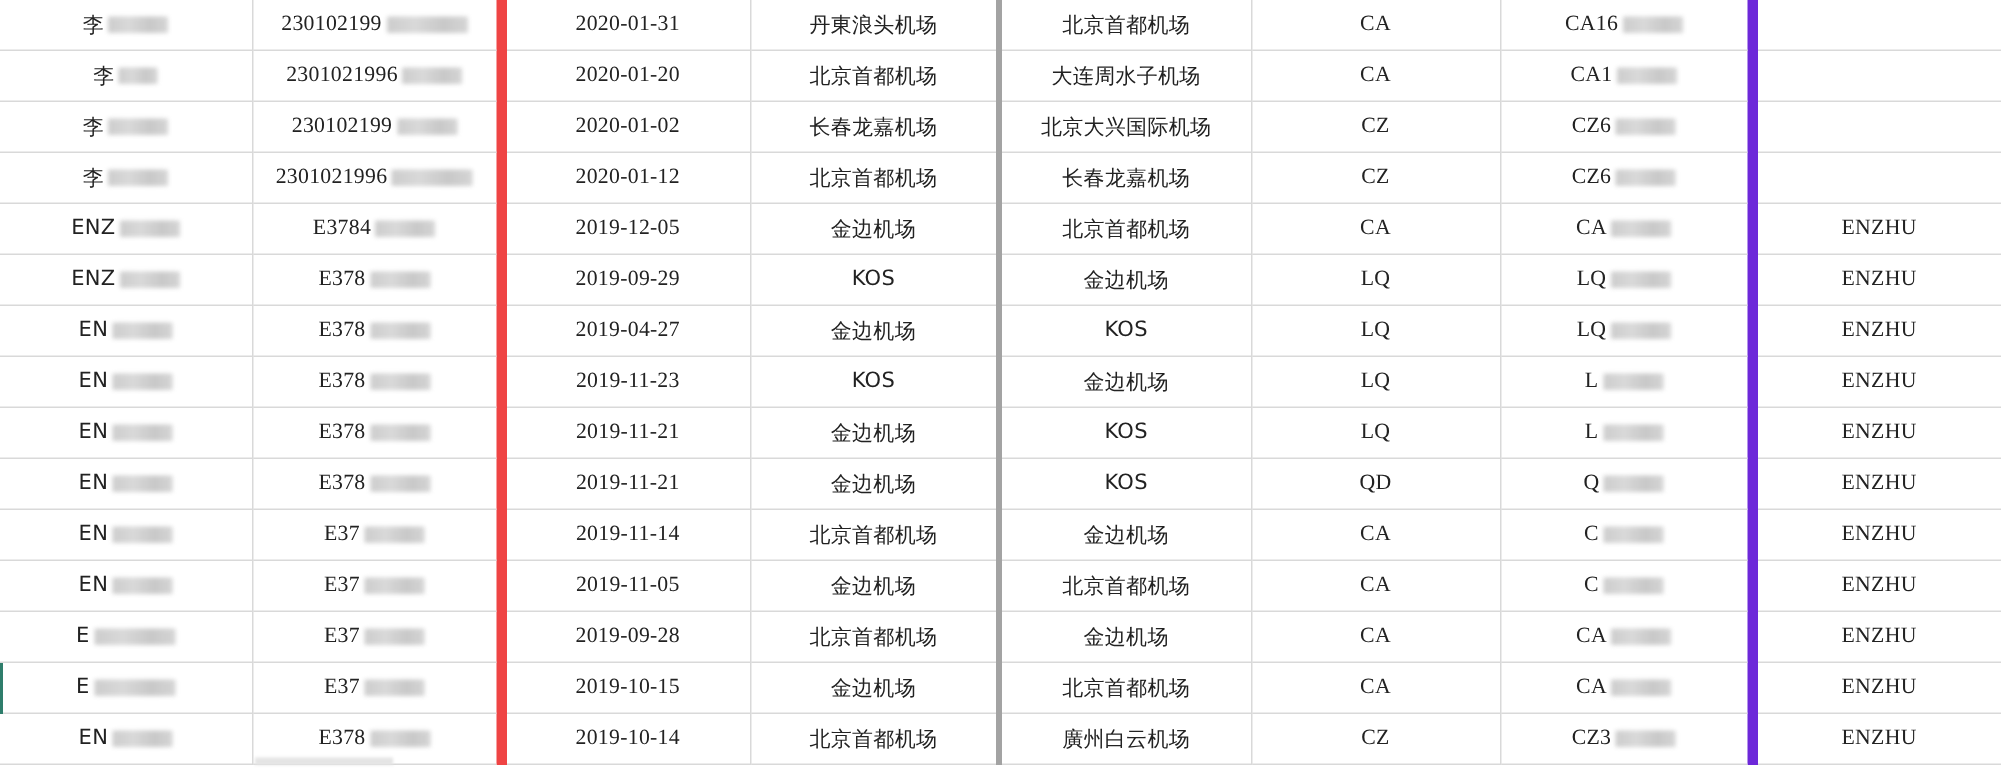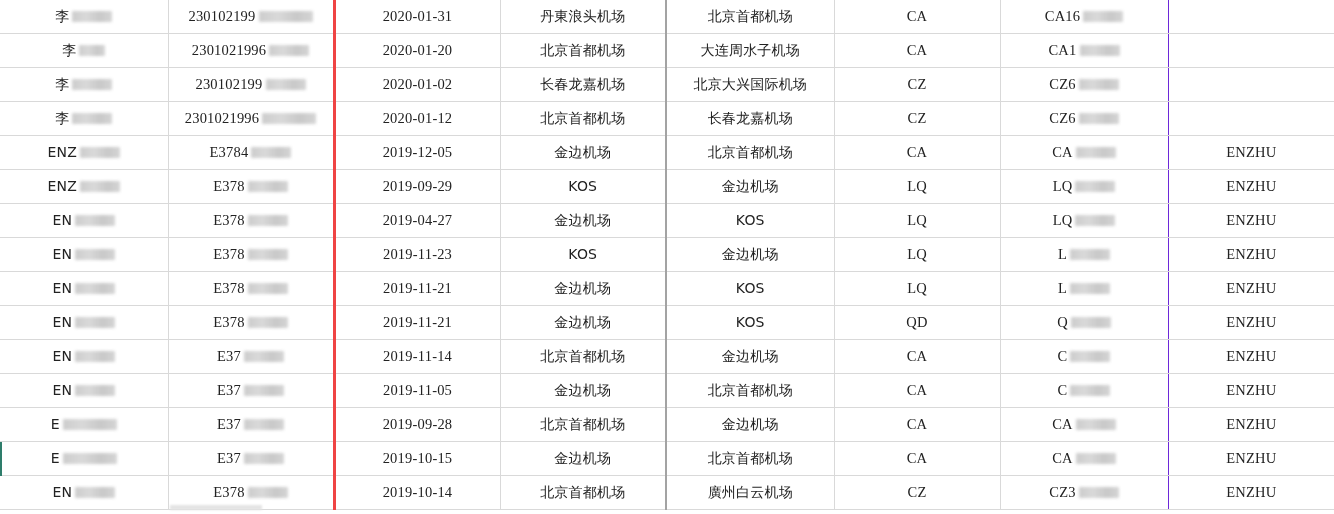--- a/index.html
+++ b/index.html
@@ -29,26 +29,26 @@
     padding: 0 4px;
     font-size: 14.5px;
     text-align: center;
     vertical-align: middle;
     white-space: nowrap;
     overflow: hidden;
     color: #222;
     letter-spacing: 0.2px;
   }
   table.grid tr td.c0 { border-right: 1px solid #d9d9d9; }
-  table.grid tr td.c1 { border-right: 3px solid #ef4444; }
+  table.grid tr td.c1 { border-right: 7px solid #ef4444; }
   table.grid tr td.c2 { border-right: 1px solid #d9d9d9; margin-left: 24px; }
-  table.grid tr td.c3 { border-right: 2px solid #a3a3a3; }
+  table.grid tr td.c3 { border-right: 4px solid #a3a3a3; }
   table.grid tr td.c4 { border-right: 1px solid #d9d9d9; }
   table.grid tr td.c5 { border-right: 1px solid #d9d9d9; }
-  table.grid tr td.c6 { border-right: 1px solid #6d28d9; }
+  table.grid tr td.c6 { border-right: 7px solid #6d28d9; }
 
   
   col.w0 { width: 168px; }
   col.w1 { width: 166px; }
   col.w2 { width: 166px; }
   col.w3 { width: 166px; }
   col.w4 { width: 168px; }
   col.w5 { width: 166px; }
   col.w6 { width: 168px; }
   col.w7 { width: 166px; }

